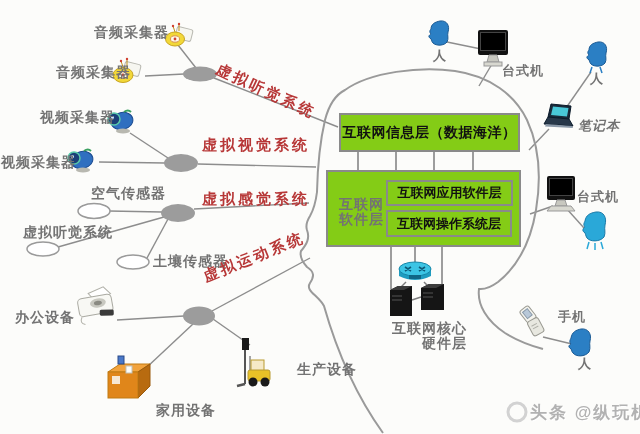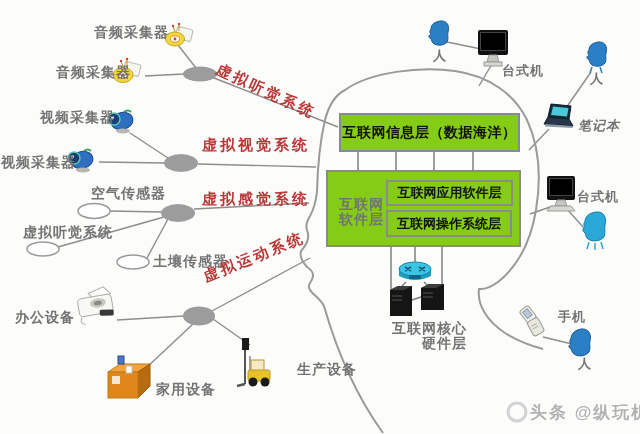--- a/index.html
+++ b/index.html
@@ -256,21 +256,21 @@
   <div class="lbl wrap" style="left:387px;top:321px;width:80px;font-size:14px;">互联网核心硬件层</div>
 
   <div class="lbl" style="left:94px;top:25px;">音频采集器</div>
   <div class="lbl" style="left:56px;top:65px;">音频采集器</div>
   <div class="lbl" style="left:40px;top:110px;">视频采集器</div>
   <div class="lbl" style="left:1px;top:155px;">视频采集器</div>
   <div class="lbl" style="left:91px;top:186px;">空气传感器</div>
   <div class="lbl" style="left:23px;top:225px;">虚拟听觉系统</div>
   <div class="lbl" style="left:153px;top:254px;">土壤传感器</div>
   <div class="lbl" style="left:15px;top:310px;">办公设备</div>
-  <div class="lbl" style="left:156px;top:382px;">家用设备</div>
+  <div class="lbl" style="left:156px;top:403px;">家用设备</div>
   <div class="lbl" style="left:277px;top:362px;margin-left:20px;">生产设备</div>
 
   <div class="red rot25" style="left:221px;top:60px;">虚拟听觉系统</div>
   <div class="red" style="left:202px;top:136px;">虚拟视觉系统</div>
   <div class="red" style="left:202px;top:190px;">虚拟感觉系统</div>
   <div class="red rotm22" style="left:204px;top:268px;">虚拟运动系统</div>
 
   <div class="lbl sm" style="left:433px;top:49px;">人</div>
   <div class="lbl sm" style="left:502px;top:64px;">台式机</div>
   <div class="lbl sm" style="left:590px;top:72px;">人</div>

